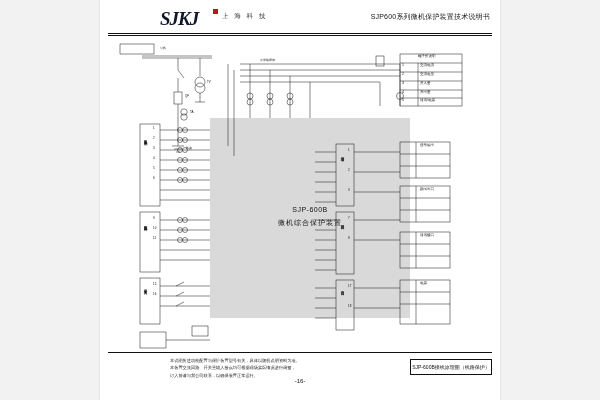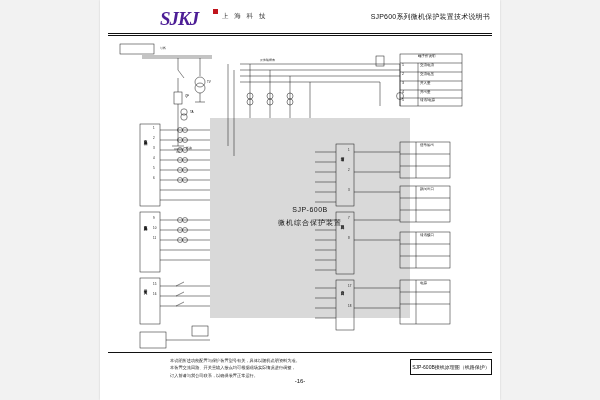--- a/index.html
+++ b/index.html
@@ -15,21 +15,21 @@
     background:#ffffff;
     box-shadow:0 0 2px rgba(0,0,0,.15);
     overflow:hidden;
   }
   .hdr{
     position:absolute;left:0;top:0;width:400px;height:34px;
   }
   .logo{
     position:absolute;left:60px;top:8px;
     font-size:19px;font-weight:bold;font-style:italic;
-    color:#4c1d95;letter-spacing:-1px;
+    color:#0f172a;letter-spacing:-1px;
     font-family:"Liberation Serif", serif;
   }
   .logo-sq{
     position:absolute;left:113px;top:9px;width:5px;height:5px;
     background:#c0141c;
   }
   .logo-cn{
     position:absolute;left:122px;top:12px;
     font-size:6.5px;color:#333;letter-spacing:2px;
   }

